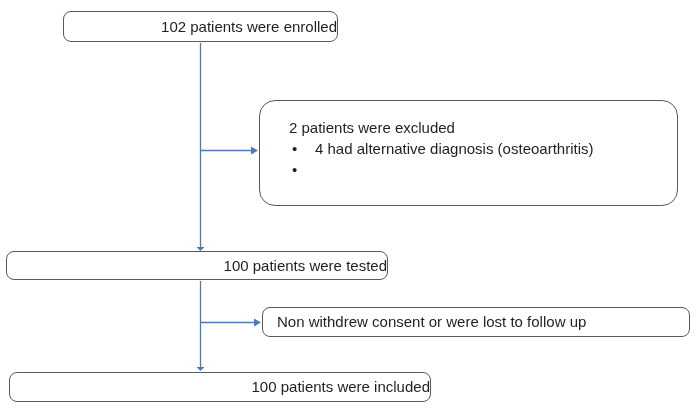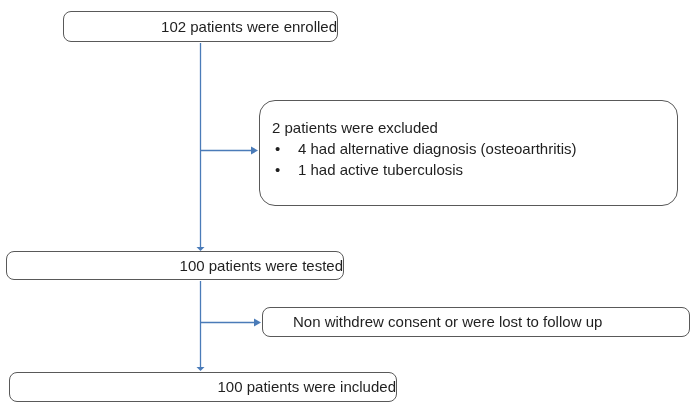--- a/index.html
+++ b/index.html
@@ -28,29 +28,29 @@
     justify-content:flex-end;
     line-height:1.2;
   }
   .node.rounded-sm{border-radius:8px;}
   .node.rounded-lg{border-radius:16px;}
   .node.left-align{justify-content:flex-start;}
   #enrolled-box{left:63px;top:11px;width:275px;height:31px;}
   #excluded-box{
     left:259px;top:100px;width:419px;height:106px;
     align-items:flex-start;justify-content:flex-start;
-    padding:16px 14px 0 12px;
+    padding:16px 14px 0 29px;
   }
   .excluded-content{line-height:21px;}
   .bullet-row{display:flex;}
   .bullet-glyph{width:14px;text-align:left;padding-left:3px;flex:0 0 auto;}
   .bullet-text{padding-left:9px;}
-  #tested-box{left:6px;top:251px;width:338px;height:29px;}
-  #withdrew-box{left:262px;top:307px;width:428px;height:30px;padding-left:30px;}
-  #included-box{left:9px;top:372px;width:388px;height:30px;}
+  #tested-box{left:6px;top:251px;width:382px;height:29px;}
+  #withdrew-box{left:262px;top:307px;width:428px;height:30px;padding-left:14px;}
+  #included-box{left:9px;top:372px;width:422px;height:30px;}
   svg.connectors{
     position:absolute;left:0;top:0;width:697px;height:410px;
     pointer-events:none;
   }
   svg.connectors line{stroke:var(--connector);stroke-width:1.3;}
   svg.connectors polygon{fill:var(--connector);}
 </style>
 </head>
 <body>
 
@@ -77,21 +77,20 @@
 
   <div class="node rounded-lg" id="excluded-box">
     <div class="excluded-content">
       <div>2 patients were excluded</div>
       <div class="bullet-row">
         <span class="bullet-glyph">•</span>
         <span class="bullet-text">4 had alternative diagnosis (osteoarthritis)</span>
       </div>
       <div class="bullet-row">
         <span class="bullet-glyph">•</span>
-        <span class="bullet-text">1 had active tuberculosis</span>
       </div>
     </div>
   </div>
 
   <div class="node rounded-sm" id="tested-box">
     <span>100 patients were tested</span>
   </div>
 
   <div class="node rounded-sm left-align" id="withdrew-box">
     <span>Non withdrew consent or were lost to follow up</span>

